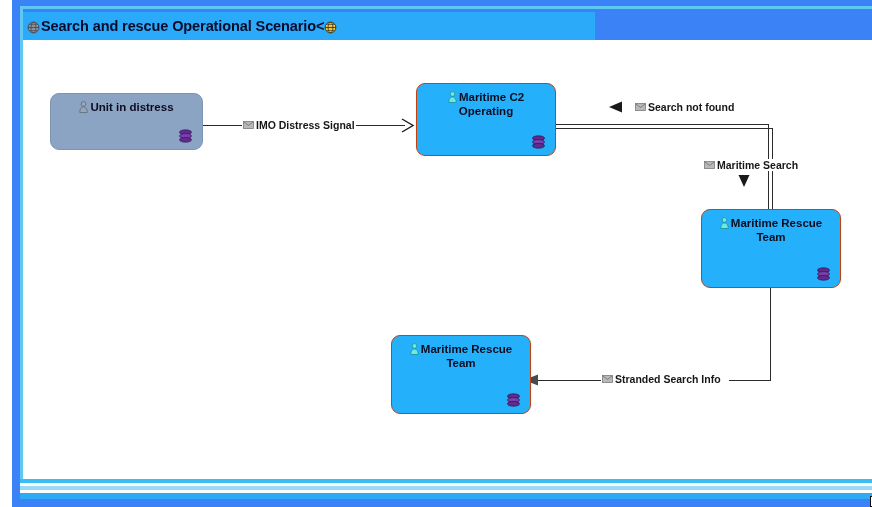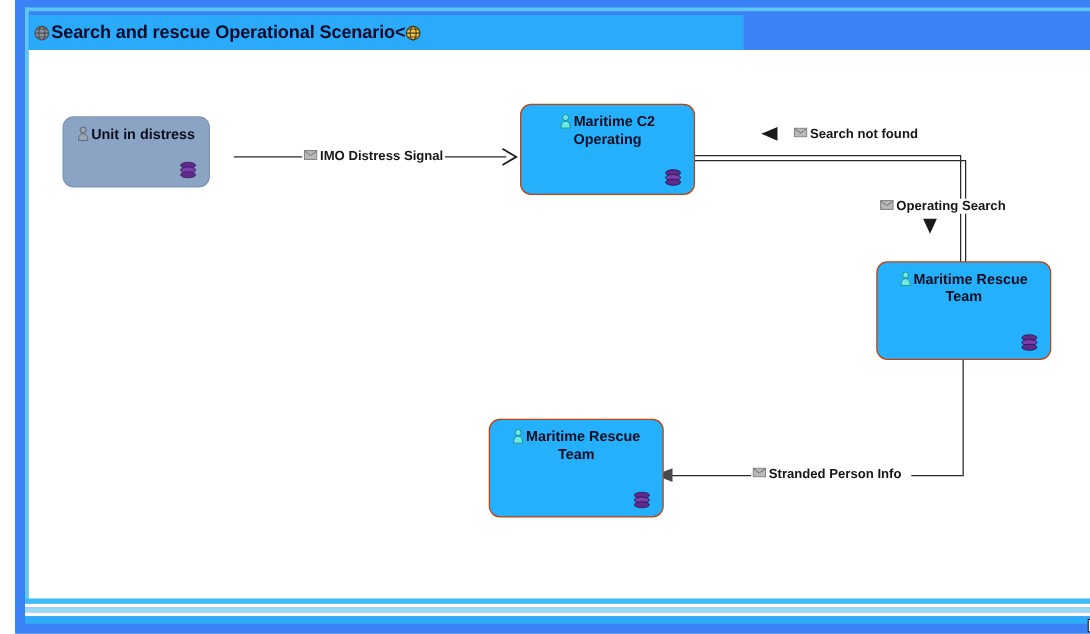--- a/index.html
+++ b/index.html
@@ -237,42 +237,42 @@
         </svg>
       </span><span>Search not found</span>
     </div>
 
     <div class="conn-label" style="left:680px; top:119px;">
       <span class="env-icon">
         <svg width="11" height="8" viewBox="0 0 11 8">
           <rect x="0.5" y="0.5" width="10" height="7" fill="#b9b9b9" stroke="#7a7a7a" stroke-width="0.8"></rect>
           <path d="M0.8,1 L5.5,4.4 L10.2,1" fill="none" stroke="#6f6f6f" stroke-width="0.8"></path>
         </svg>
-      </span><span>Operating Search</span>
+      </span><span>Maritime Search</span>
     </div>
     <svg class="arrow-svg" style="left:714px; top:134px;" width="14" height="15" viewBox="0 0 14 15">
       <path d="M1.5,1 L12.5,1 L7,13 Z" fill="#1a1a1a"></path>
     </svg>
 
     <div class="conn v" style="left:747px; top:248px; height:92px;"></div>
     <div class="conn h" style="left:706px; top:340px; width:42px;"></div>
     <div class="conn h" style="left:513px; top:340px; width:65px;"></div>
     <svg class="arrow-svg" style="left:500px; top:333px;" width="16" height="14" viewBox="0 0 16 14">
       <path d="M15,1.5 L15,12.5 L1,7 Z" fill="#4a4a4a"></path>
     </svg>
     <div class="conn-label" style="left:578px; top:333px;">
       <span class="env-icon">
         <svg width="11" height="8" viewBox="0 0 11 8">
           <rect x="0.5" y="0.5" width="10" height="7" fill="#b9b9b9" stroke="#7a7a7a" stroke-width="0.8"></rect>
           <path d="M0.8,1 L5.5,4.4 L10.2,1" fill="none" stroke="#6f6f6f" stroke-width="0.8"></path>
         </svg>
-      </span><span>Stranded Person Info</span>
-    </div>
-
-    <div class="node muted" style="left:27px; top:53px; width:118px; height:57px;">
+      </span><span>Stranded Search Info</span>
+    </div>
+
+    <div class="node muted" style="left:27px; top:53px; width:153px; height:57px;">
       <div class="node-title">
         <span class="person-icon">
           <svg width="9" height="12" viewBox="0 0 9 12">
             <circle cx="4.5" cy="3" r="2.4" fill="#9aa6b6" stroke="#5b6878" stroke-width="0.8"></circle>
             <path d="M0.8,11.5 C0.8,7.6 2.4,6 4.5,6 C6.6,6 8.2,7.6 8.2,11.5 Z" fill="#9aa6b6" stroke="#5b6878" stroke-width="0.8"></path>
           </svg>
         </span><span>Unit in distress</span>
       </div>
       <span class="stack-icon">
         <svg width="17" height="14" viewBox="0 0 17 14">

